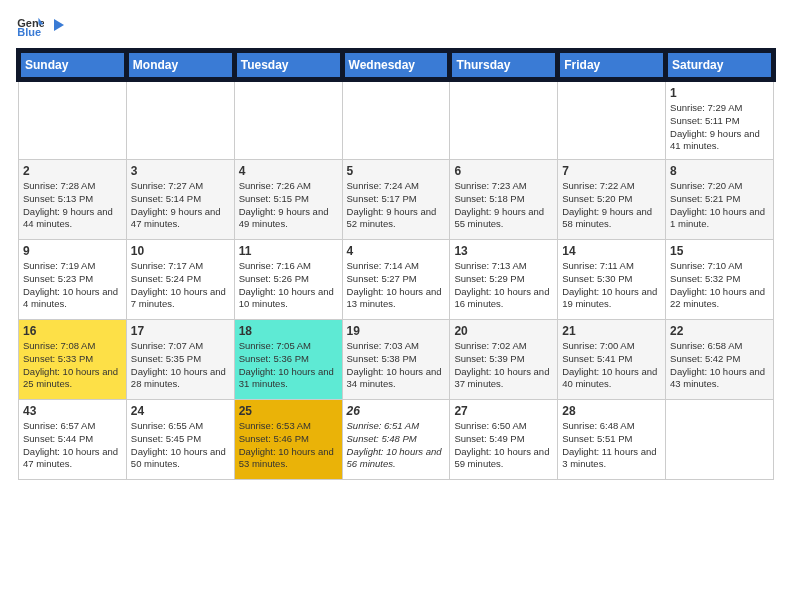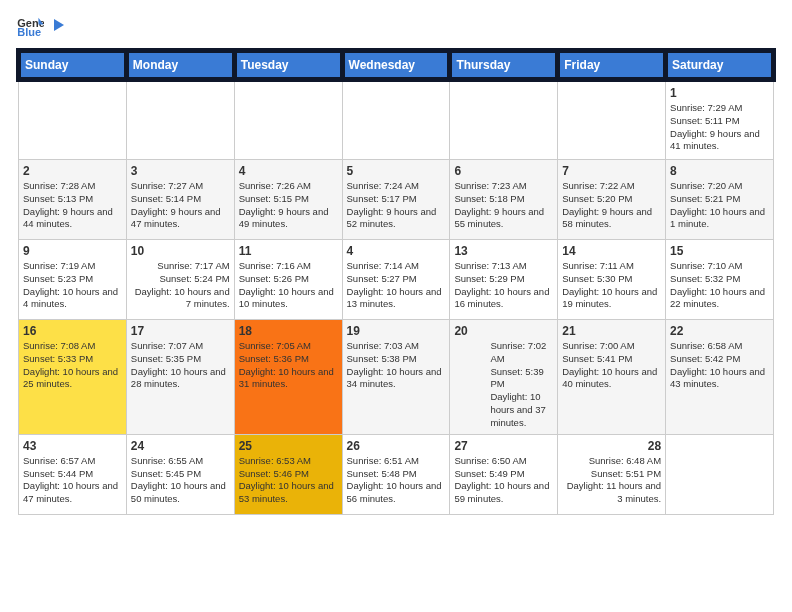--- a/index.html
+++ b/index.html
@@ -181,21 +181,21 @@
       </tr>
       <tr>
         <td style="background-color: rgb(255, 255, 255);">
           <div class="day-number">9</div>
           <div class="day-info" style="white-space: pre-line;">Sunrise: 7:19 AM
 Sunset: 5:23 PM
 Daylight: 10 hours and 4 minutes.</div>
         </td>
         <td style="background-color: rgb(255, 255, 255);">
           <div class="day-number">10</div>
-          <div class="day-info" style="white-space: pre-line; text-align: right;">Sunrise: 7:17 AM
+          <div class="day-info" style="white-space: pre-line;">Sunrise: 7:17 AM
 Sunset: 5:24 PM
 Daylight: 10 hours and 7 minutes.</div>
         </td>
         <td style="background-color: rgb(255, 255, 255);">
           <div class="day-number">11</div>
           <div class="day-info" style="white-space: pre-line;">Sunrise: 7:16 AM
 Sunset: 5:26 PM
 Daylight: 10 hours and 10 minutes.</div>
         </td>
         <td style="background-color: rgb(255, 255, 255);">
@@ -229,35 +229,35 @@
           <div class="day-info" style="white-space: pre-line;">Sunrise: 7:08 AM
 Sunset: 5:33 PM
 Daylight: 10 hours and 25 minutes.</div>
         </td>
         <td style="background-color: rgb(245, 245, 245);">
           <div class="day-number">17</div>
           <div class="day-info" style="white-space: pre-line;">Sunrise: 7:07 AM
 Sunset: 5:35 PM
 Daylight: 10 hours and 28 minutes.</div>
         </td>
-        <td style="background-color: #f97316;">
+        <td style="background-color: #5eead4;">
           <div class="day-number">18</div>
           <div class="day-info" style="white-space: pre-line;">Sunrise: 7:05 AM
 Sunset: 5:36 PM
 Daylight: 10 hours and 31 minutes.</div>
         </td>
         <td style="background-color: rgb(245, 245, 245);">
           <div class="day-number">19</div>
           <div class="day-info" style="white-space: pre-line;">Sunrise: 7:03 AM
 Sunset: 5:38 PM
 Daylight: 10 hours and 34 minutes.</div>
         </td>
         <td style="background-color: rgb(245, 245, 245);">
           <div class="day-number">20</div>
-          <div class="day-info" style="white-space: pre-line; margin-left: 36px;">Sunrise: 7:02 AM
+          <div class="day-info" style="white-space: pre-line;">Sunrise: 7:02 AM
 Sunset: 5:39 PM
 Daylight: 10 hours and 37 minutes.</div>
         </td>
         <td style="background-color: rgb(245, 245, 245);">
           <div class="day-number">21</div>
           <div class="day-info" style="white-space: pre-line;">Sunrise: 7:00 AM
 Sunset: 5:41 PM
 Daylight: 10 hours and 40 minutes.</div>
         </td>
         <td style="background-color: rgb(245, 245, 245);">
@@ -279,33 +279,33 @@
           <div class="day-info" style="white-space: pre-line;">Sunrise: 6:55 AM
 Sunset: 5:45 PM
 Daylight: 10 hours and 50 minutes.</div>
         </td>
         <td style="background-color: #eab308;">
           <div class="day-number">25</div>
           <div class="day-info" style="white-space: pre-line;">Sunrise: 6:53 AM
 Sunset: 5:46 PM
 Daylight: 10 hours and 53 minutes.</div>
         </td>
-        <td style="background-color: rgb(255, 255, 255);">
+        <td style="background-color: rgb(255, 255, 255); font-style: italic;">
           <div class="day-number">26</div>
           <div class="day-info" style="white-space: pre-line;">Sunrise: 6:51 AM
 Sunset: 5:48 PM
 Daylight: 10 hours and 56 minutes.</div>
         </td>
         <td style="background-color: rgb(255, 255, 255);">
           <div class="day-number">27</div>
           <div class="day-info" style="white-space: pre-line;">Sunrise: 6:50 AM
 Sunset: 5:49 PM
 Daylight: 10 hours and 59 minutes.</div>
         </td>
-        <td style="background-color: rgb(255, 255, 255); text-align: right;">
+        <td style="background-color: rgb(255, 255, 255);">
           <div class="day-number">28</div>
           <div class="day-info" style="white-space: pre-line;">Sunrise: 6:48 AM
 Sunset: 5:51 PM
 Daylight: 11 hours and 3 minutes.</div>
         </td>
         <td class="empty-cell"></td>
       </tr>
     </tbody>
 </table>
 

